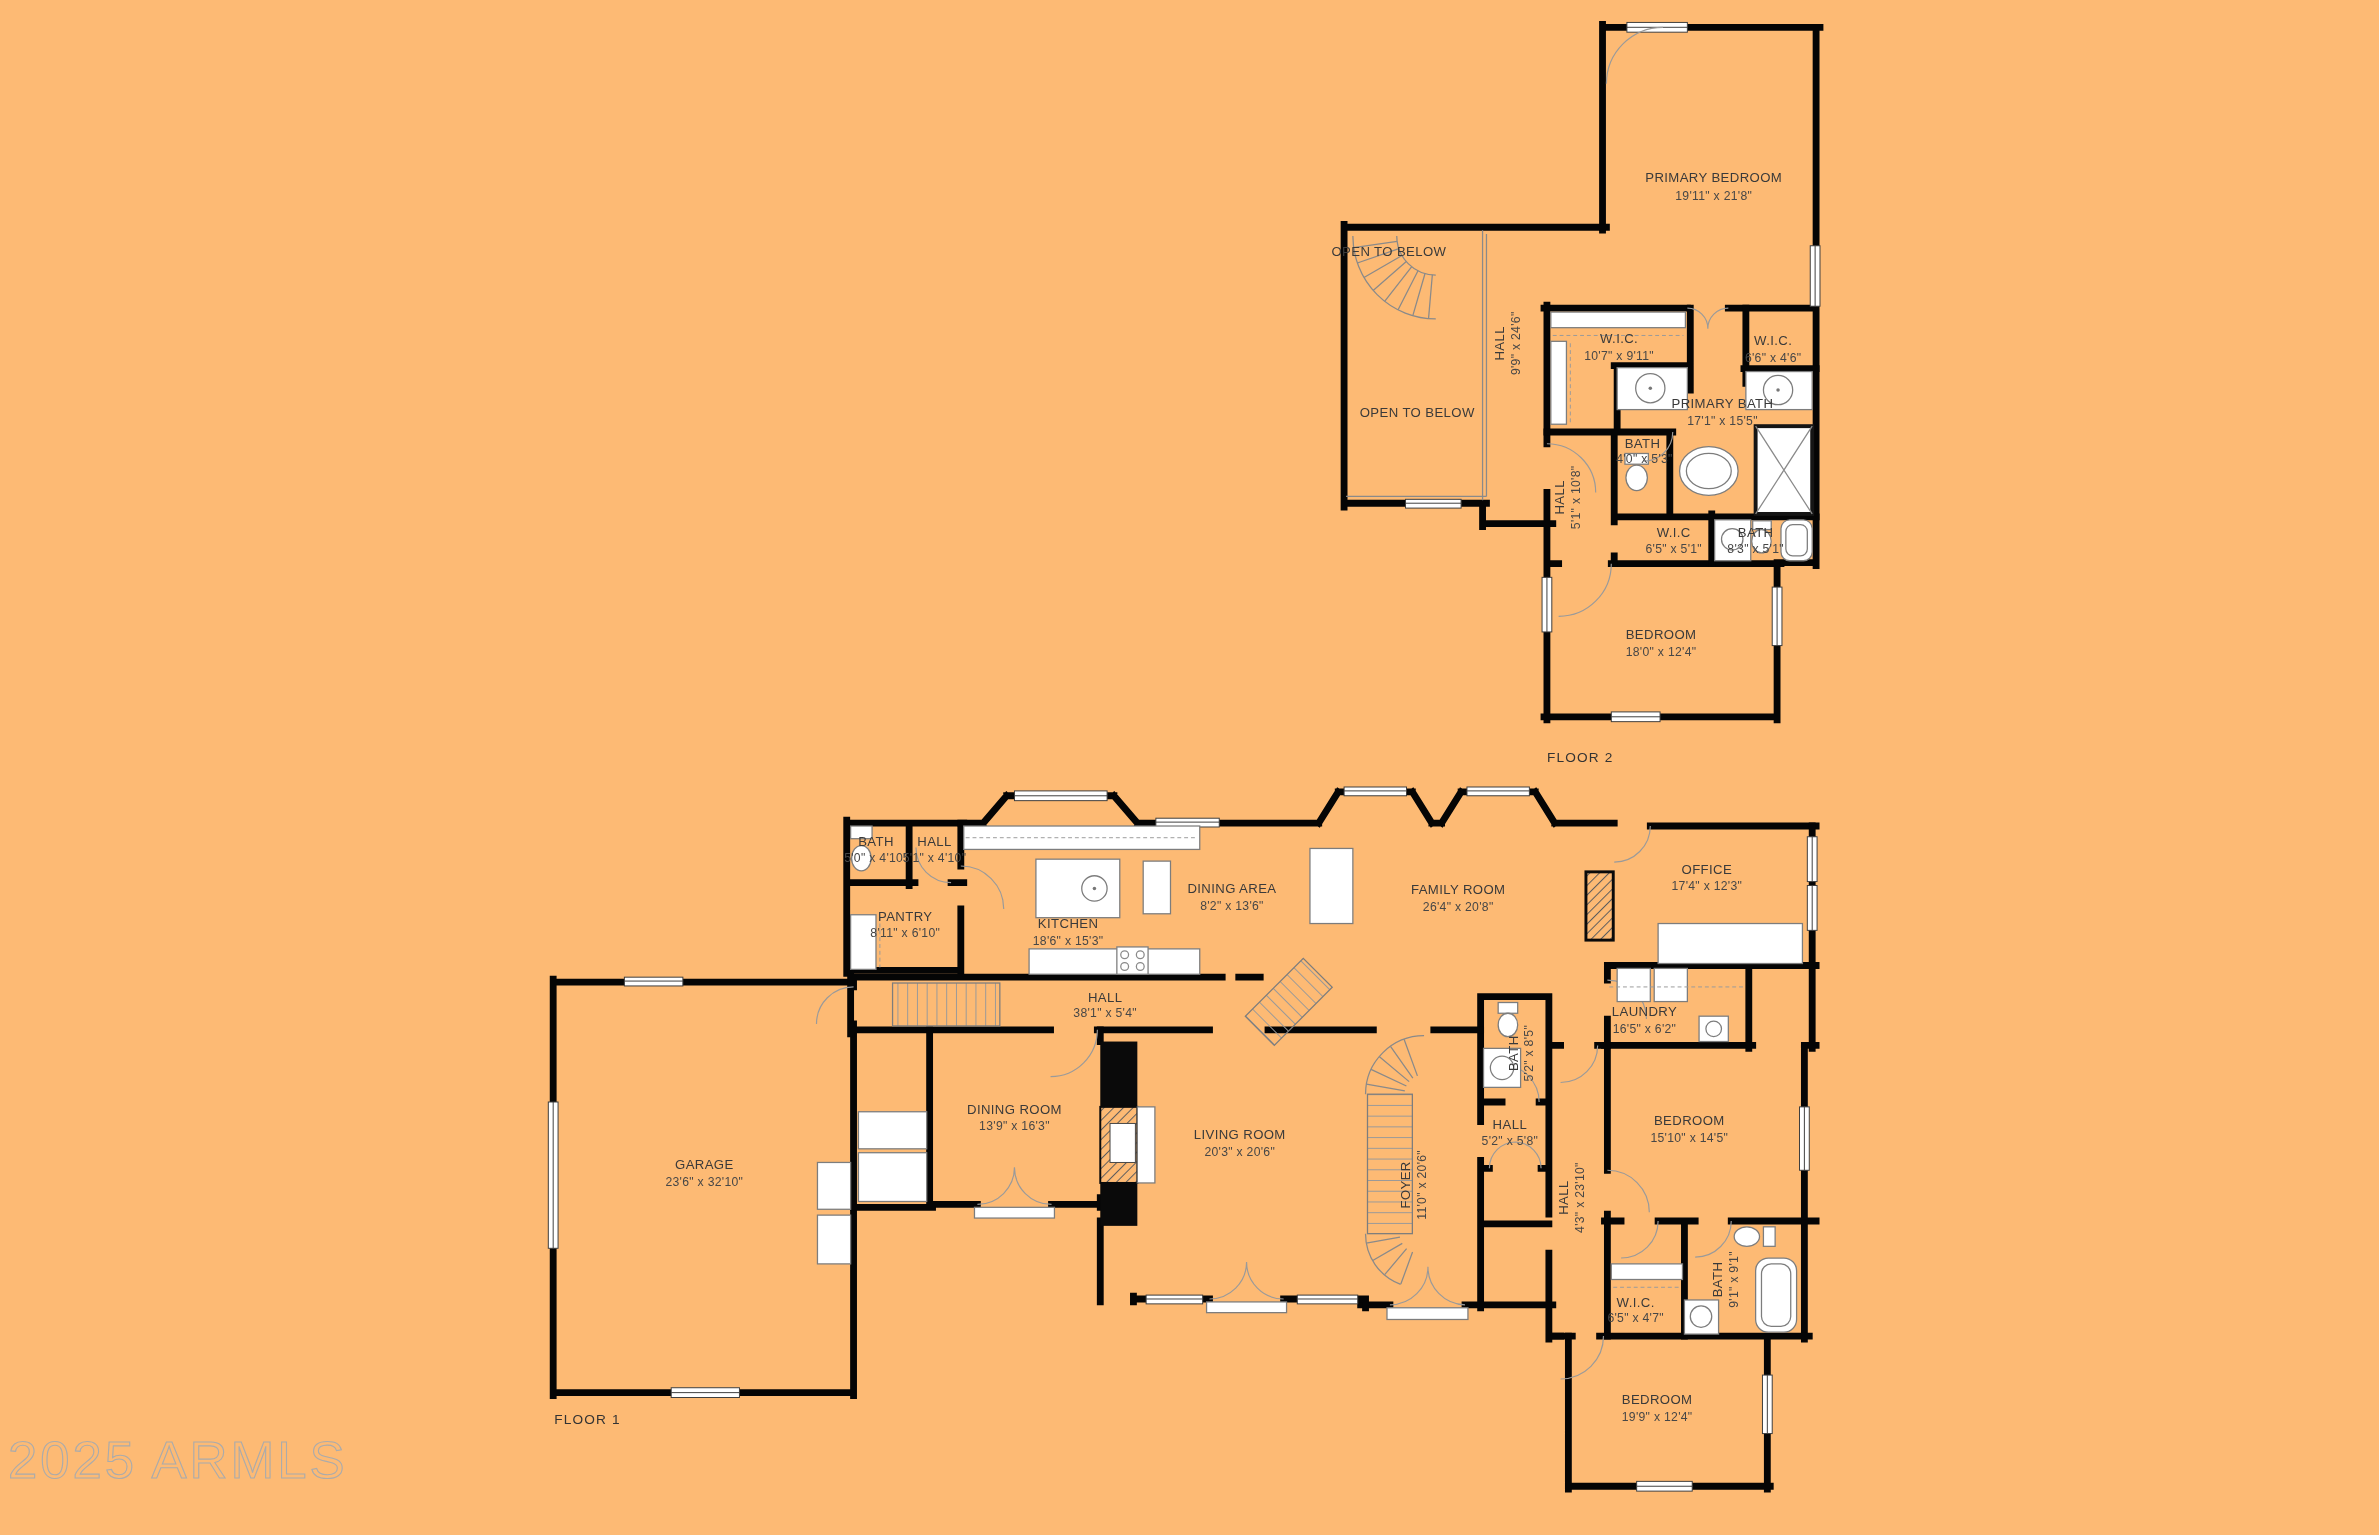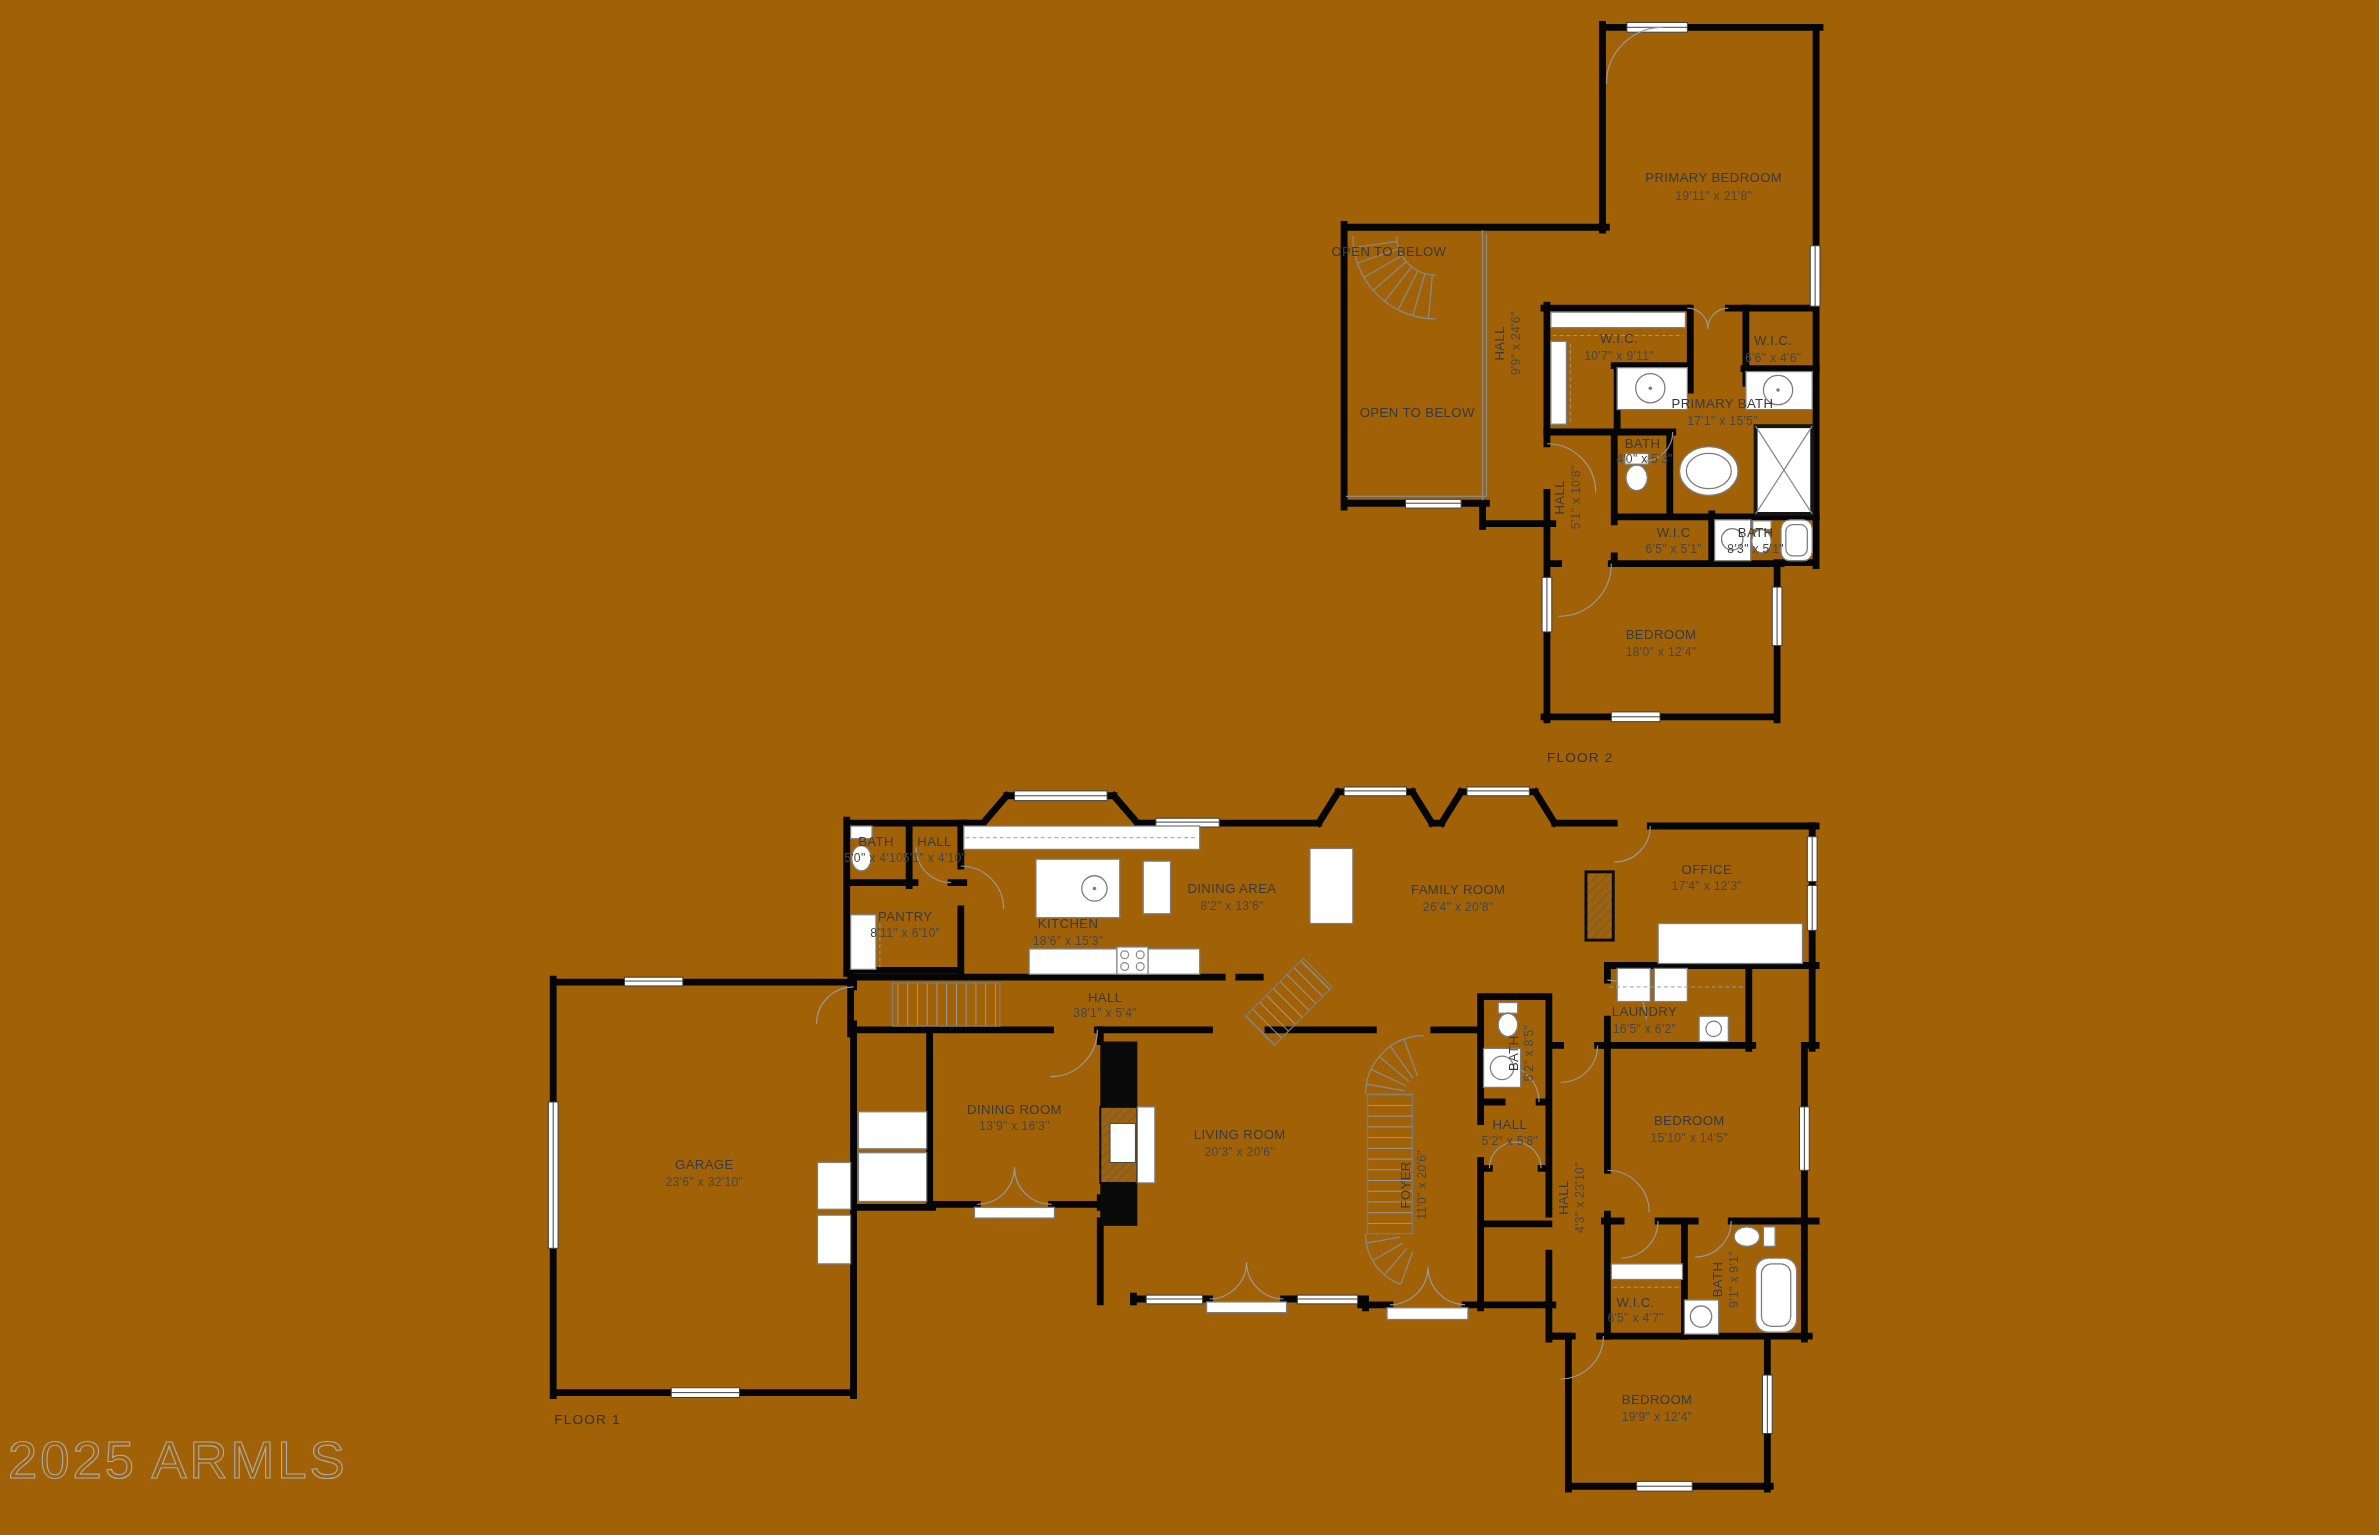--- a/index.html
+++ b/index.html
@@ -1,16 +1,16 @@
 <!DOCTYPE html>
 <html><head>
 <meta charset="utf-8">
 <style>
   html,body{margin:0;padding:0;background:#ffffff;}
-  .canvas{position:relative;width:2380px;height:1535px;background:#a16207;overflow:hidden;}
+  .canvas{position:relative;width:2380px;height:1535px;background:#fdba74;overflow:hidden;}
   svg{position:absolute;left:0;top:0;}
   svg text{font-family:"Liberation Sans",sans-serif;}
   .wall{stroke:#050505;stroke-width:7;fill:none;stroke-linecap:square;}
   .thin{stroke:#8a8a8a;stroke-width:1.3;fill:none;}
   .fix{stroke:#7d7d7d;stroke-width:1.3;fill:#ffffff;}
   .fixd{stroke:#9a9a9a;stroke-width:1;fill:none;stroke-dasharray:4 3;}
   .arc{stroke:#9a9a9a;stroke-width:1.2;fill:none;}
   .win{fill:#ffffff;stroke:#3c3c3c;stroke-width:1;}
   .winl{stroke:#3c3c3c;stroke-width:1;}
   .rn{font-size:13.5px;fill:#3a3a3a;letter-spacing:.4px;text-anchor:middle;}

